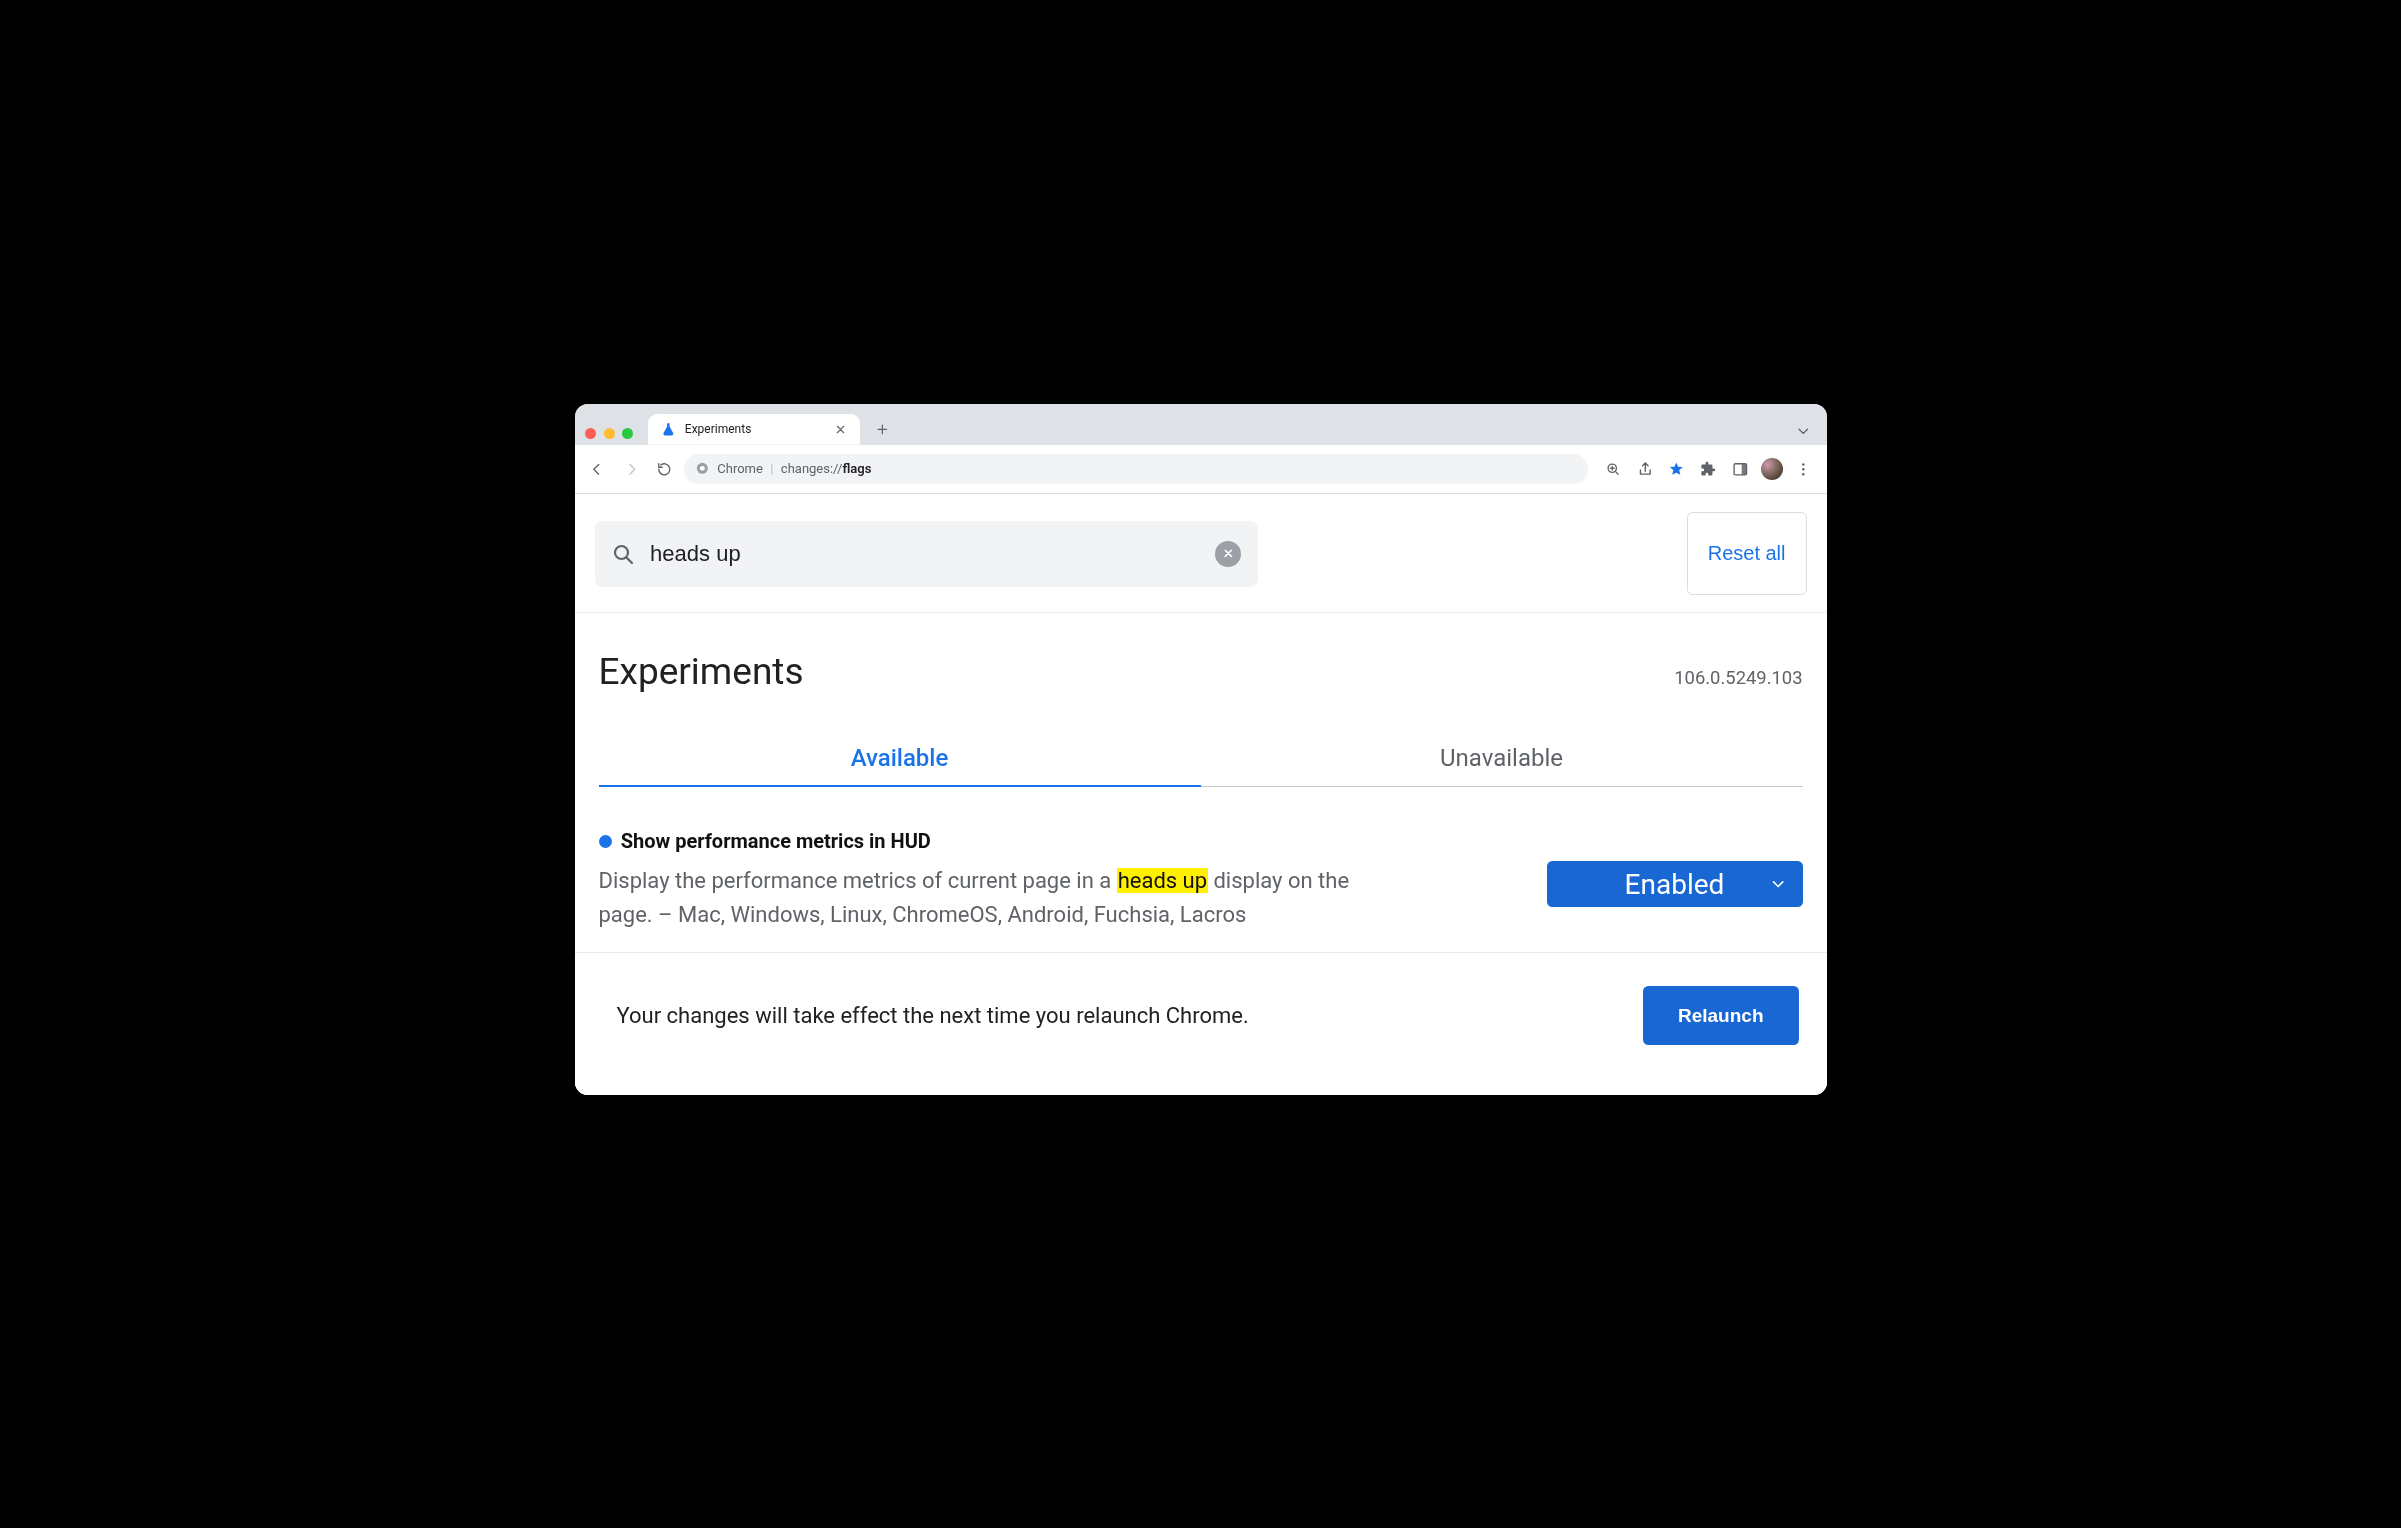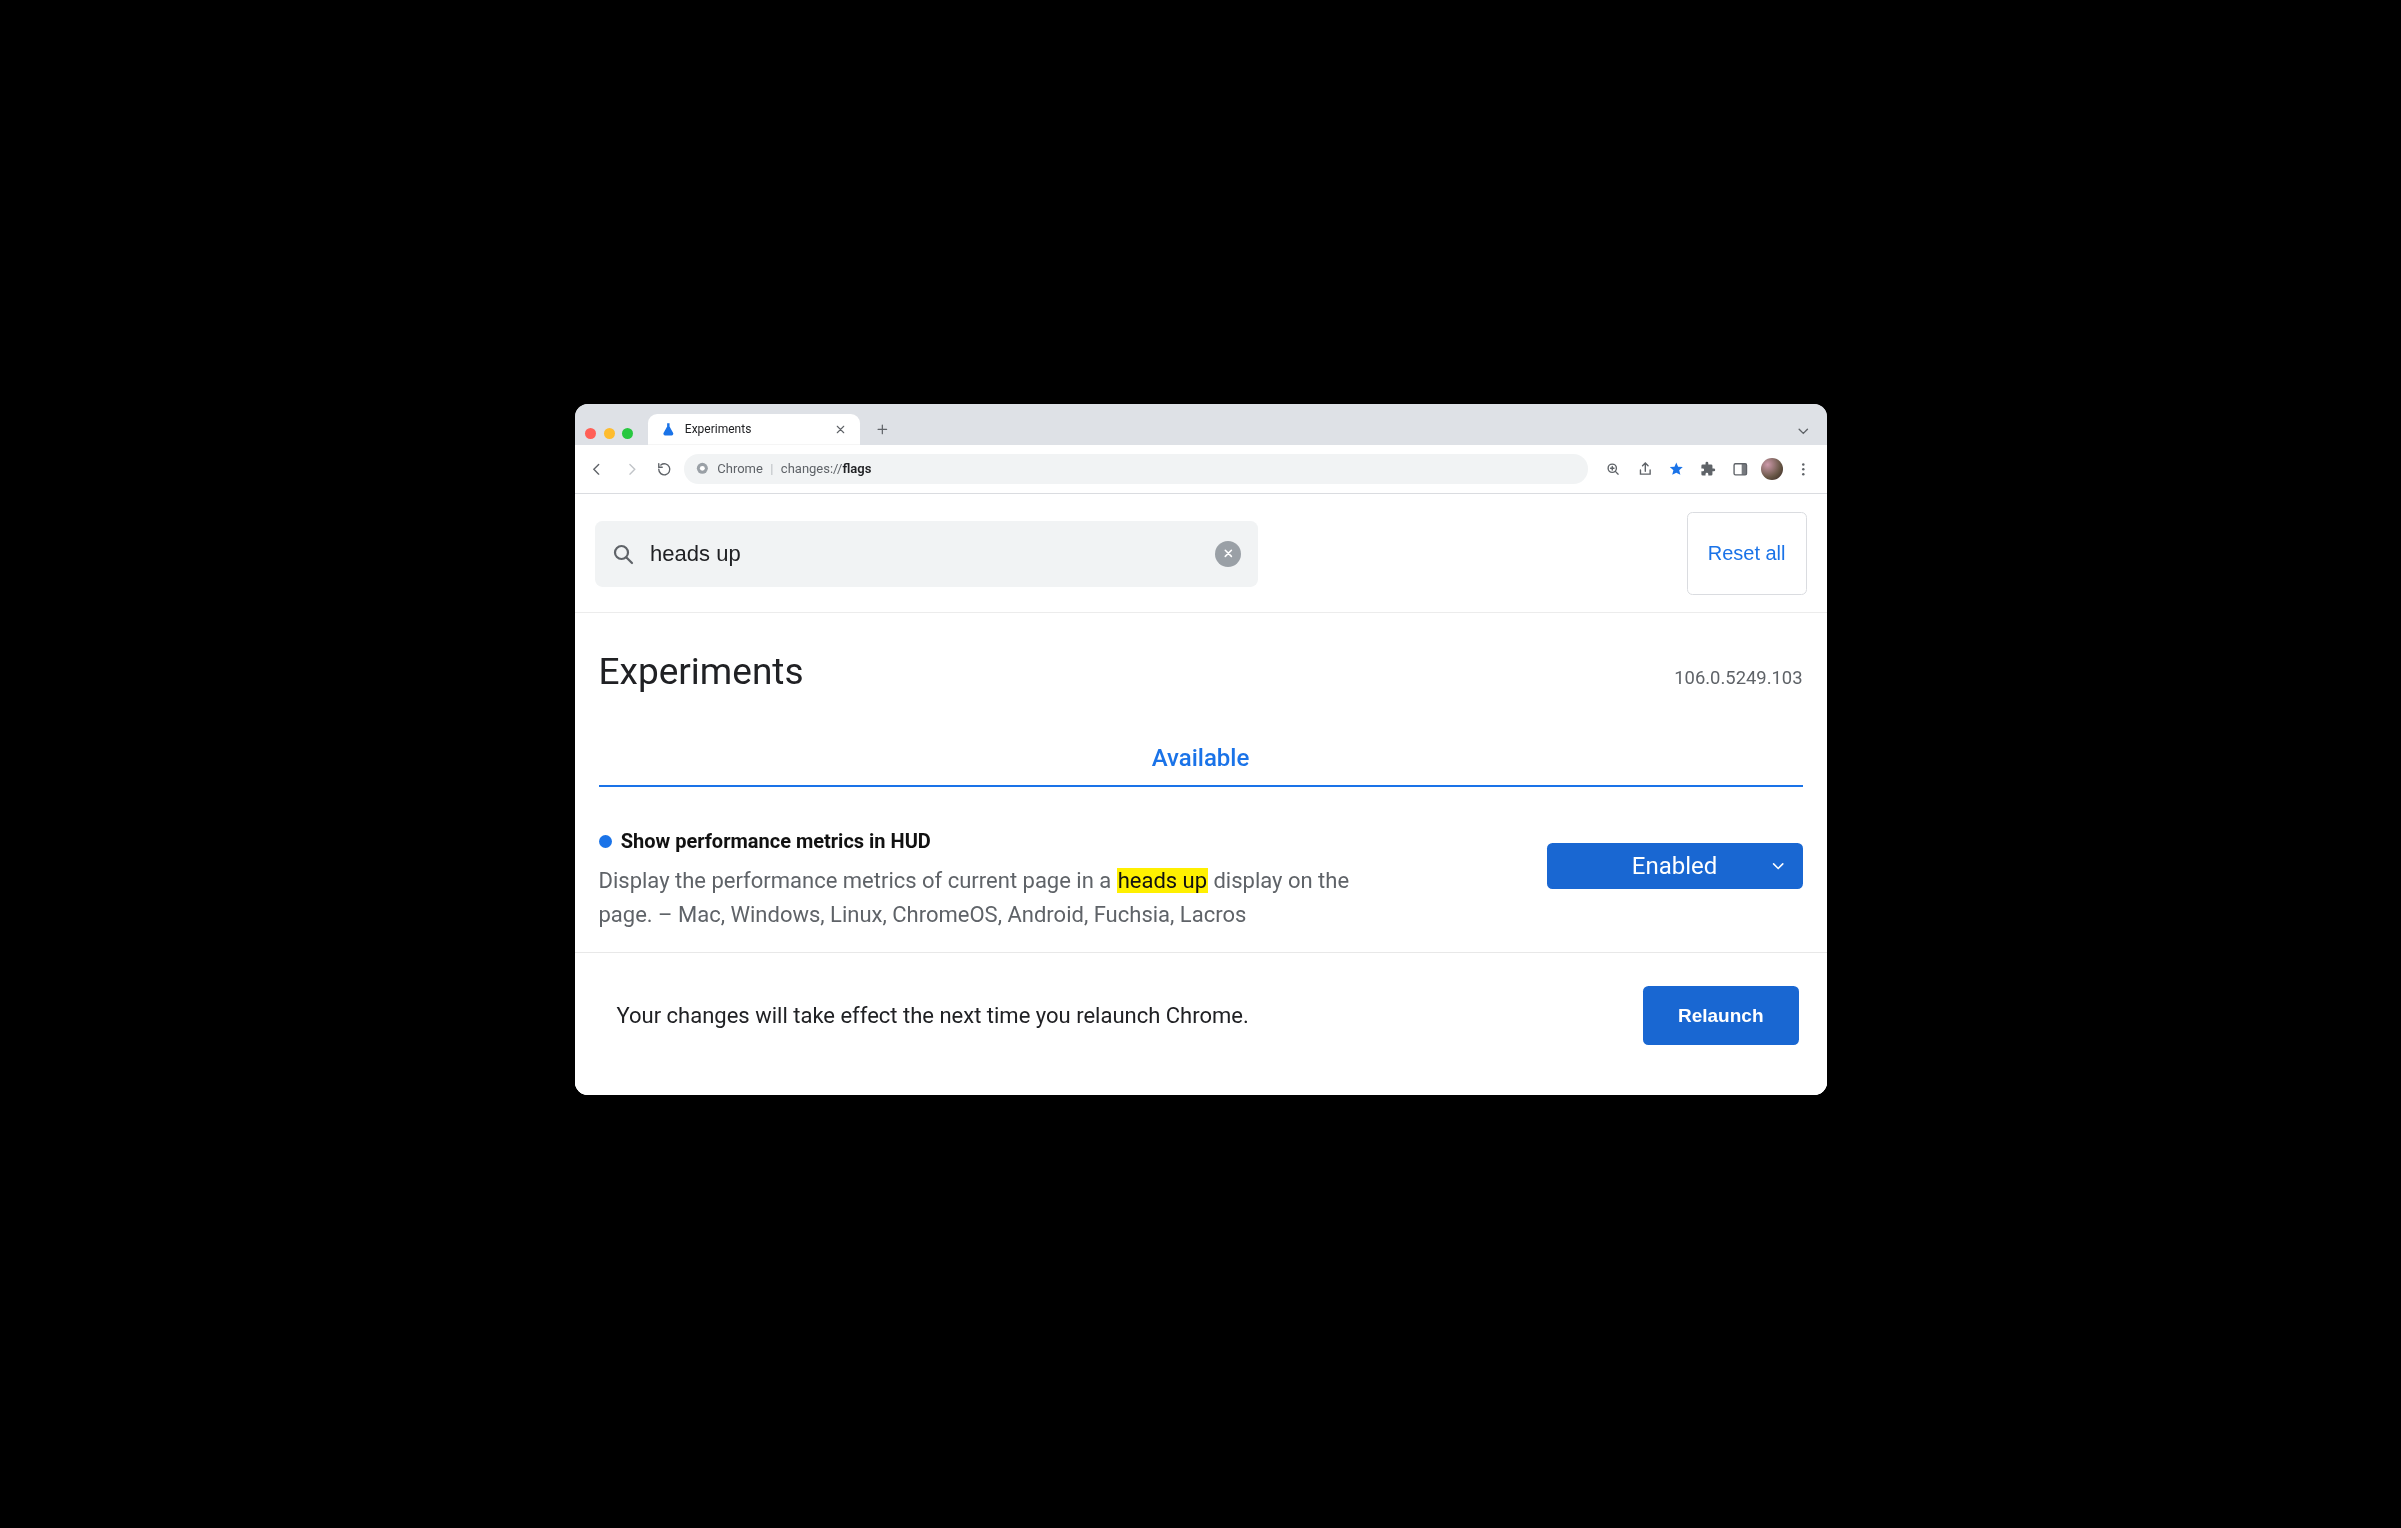--- a/index.html
+++ b/index.html
@@ -99,21 +99,21 @@
   .tabs .tabitem.active{color:var(--blue);border-bottom:2.8px solid var(--blue);font-weight:500;}
 
   .flag-row{display:flex;gap:16.6px;padding:42px 24px 20px;align-items:flex-start;border-bottom:0.9px solid #e8e8e8;}
   .flag-text{flex:1;}
   .flag-title{display:flex;align-items:center;gap:9.2px;font-size:20px;font-weight:700;color:#111;}
   .flag-dot{width:13px;height:13px;border-radius:50%;background:var(--blue);}
   .flag-desc{font-size:22px;color:#5f6368;line-height:1.55;margin-top:11px;max-width:764px;}
   .flag-desc mark{background:var(--highlight);color:#111;padding:0 0.9px;}
   .select{
     width:256px;height:46px;border-radius:5.5px;background:var(--blue-strong);color:#fff;
-    display:flex;align-items:center;justify-content:center;gap:26px;font-size:24px;position:relative;cursor:pointer;margin-top:14px;
+    display:flex;align-items:center;justify-content:center;gap:26px;font-size:28px;position:relative;cursor:pointer;margin-top:32px;
   }
   .select .chev{position:absolute;right:14.7px;}
 
   .footer{
     display:flex;align-items:center;justify-content:space-between;
     padding:33px 28px 50px 42px;background:#fff;
   }
   .footer-msg{font-size:22px;color:#202124;}
   .relaunch{
     background:var(--blue-strong);color:#fff;border:none;border-radius:5.5px;
@@ -251,20 +251,21 @@
         <button class="reset">Reset all</button>
       </div>
 
       <div class="header-row">
         <div class="h1">Experiments</div>
         <div class="ver">106.0.5249.103</div>
       </div>
 
       <div class="tabs">
         <div class="tabitem active">Available</div>
+        <div class="tabitem">Unavailable</div>
       </div>
 
       <div class="flag-row">
         <div class="flag-text">
           <div class="flag-title">
             <span class="flag-dot"></span>
             <span>Show performance metrics in HUD</span>
           </div>
           <div class="flag-desc">
             <span>Display the performance metrics of current page in a </span><mark>heads up</mark><span> display on the page. – Mac, Windows, Linux, ChromeOS, Android, Fuchsia, Lacros</span>

